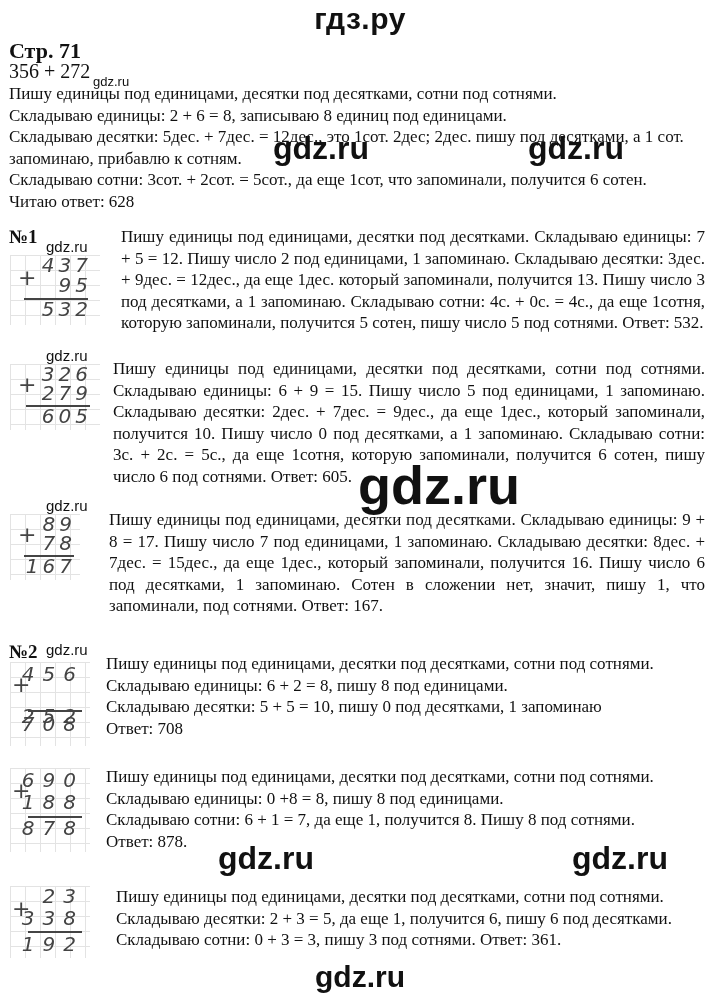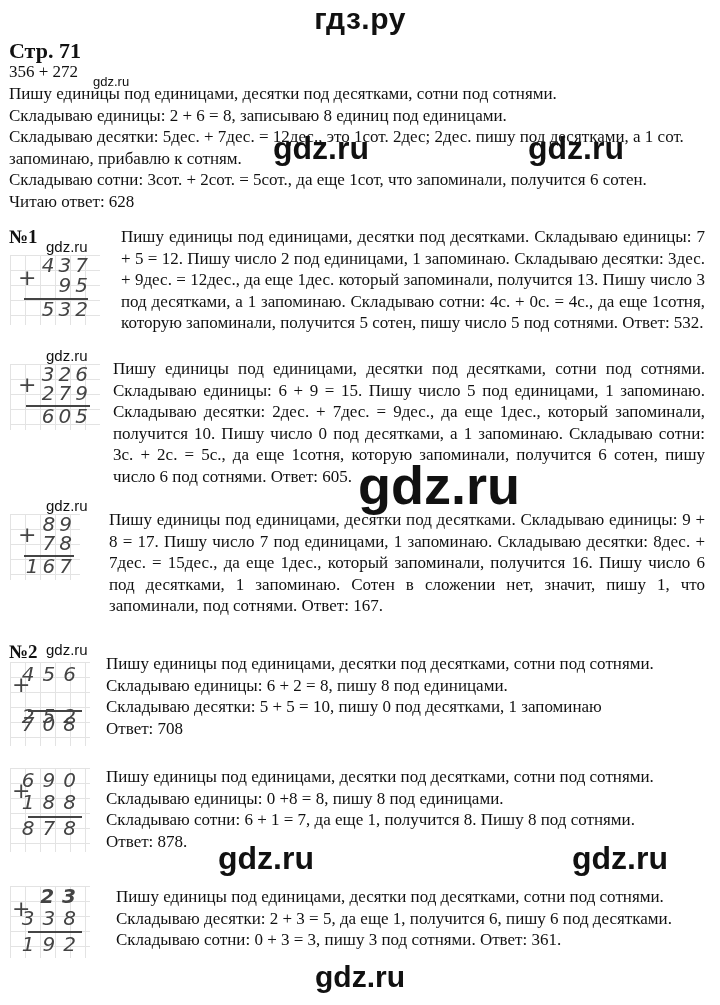--- a/index.html
+++ b/index.html
@@ -19,21 +19,21 @@
   .calc .row { position:absolute; right:8px; letter-spacing:4px; white-space:nowrap; }
   .calc .plus { position:absolute; font-style:normal; font-size:22px; color:#444; }
   .calc .line { position:absolute; height:2px; background:#444; }
 </style>
 </head>
 <body>
 
 <div class="abs site-title">гдз.ру</div>
 
 <div class="abs txt bold" style="left:9px; top:40px; font-size:22px;">Стр. 71</div>
-<div class="abs txt" style="left:9px; top:61px; font-size:17px;">356 + 272</div>
+<div class="abs txt" style="left:9px; top:61px; font-size:20px;">356 + 272</div>
 <div class="abs wm-small" style="left:93px; top:74px; font-size:13px;">gdz.ru</div>
 
 <div class="abs" style="left:9px; top:83px;">
   <div class="txt">Пишу единицы под единицами, десятки под десятками, сотни под сотнями.</div>
   <div class="txt">Складываю единицы: 2 + 6 = 8, записываю 8 единиц под единицами.</div>
   <div class="txt">Складываю десятки: 5дес. + 7дес. = 12дес., это 1сот. 2дес; 2дес. пишу под десятками, а 1 сот.</div>
   <div class="txt">запоминаю, прибавлю к сотням.</div>
   <div class="txt">Складываю сотни: 3сот. + 2сот. = 5сот., да еще 1сот, что запоминали, получится 6 сотен.</div>
   <div class="txt">Читаю ответ: 628</div>
 </div>
@@ -100,21 +100,21 @@
 <div class="abs" style="left:106px; top:766px;">
   <div class="txt">Пишу единицы под единицами, десятки под десятками, сотни под сотнями.</div>
   <div class="txt">Складываю единицы: 0 +8 = 8, пишу 8 под единицами.</div>
   <div class="txt">Складываю сотни: 6 + 1 = 7, да еще 1, получится 8. Пишу 8 под сотнями.</div>
   <div class="txt">Ответ: 878.</div>
 </div>
 <div class="abs wm-big" style="left:218px; top:840px;">gdz.ru</div>
 <div class="abs wm-big" style="left:572px; top:840px;">gdz.ru</div>
 
 <div class="abs grid calc" style="left:10px; top:886px; width:80px; height:72px;">
-  <span class="row" style="top:-2px; right:6px; letter-spacing:8px;font-weight:bold;">23</span>
+  <span class="row" style="top:-2px; right:6px; letter-spacing:8px;">23</span>
   <span class="plus" style="left:2px; top:10px;">+</span>
   <span class="row" style="top:20px; right:6px; letter-spacing:8px;text-align:center;">338</span>
   <span class="line" style="left:18px; right:8px; top:45px;"></span>
   <span class="row" style="top:46px; right:6px; letter-spacing:8px;">192</span>
 </div>
 <div class="abs" style="left:116px; top:886px;">
   <div class="txt">Пишу единицы под единицами, десятки под десятками, сотни под сотнями.</div>
   <div class="txt">Складываю десятки: 2 + 3 = 5, да еще 1, получится 6, пишу 6 под десятками.</div>
   <div class="txt">Складываю сотни: 0 + 3 = 3, пишу 3 под сотнями. Ответ: 361.</div>
 </div>

